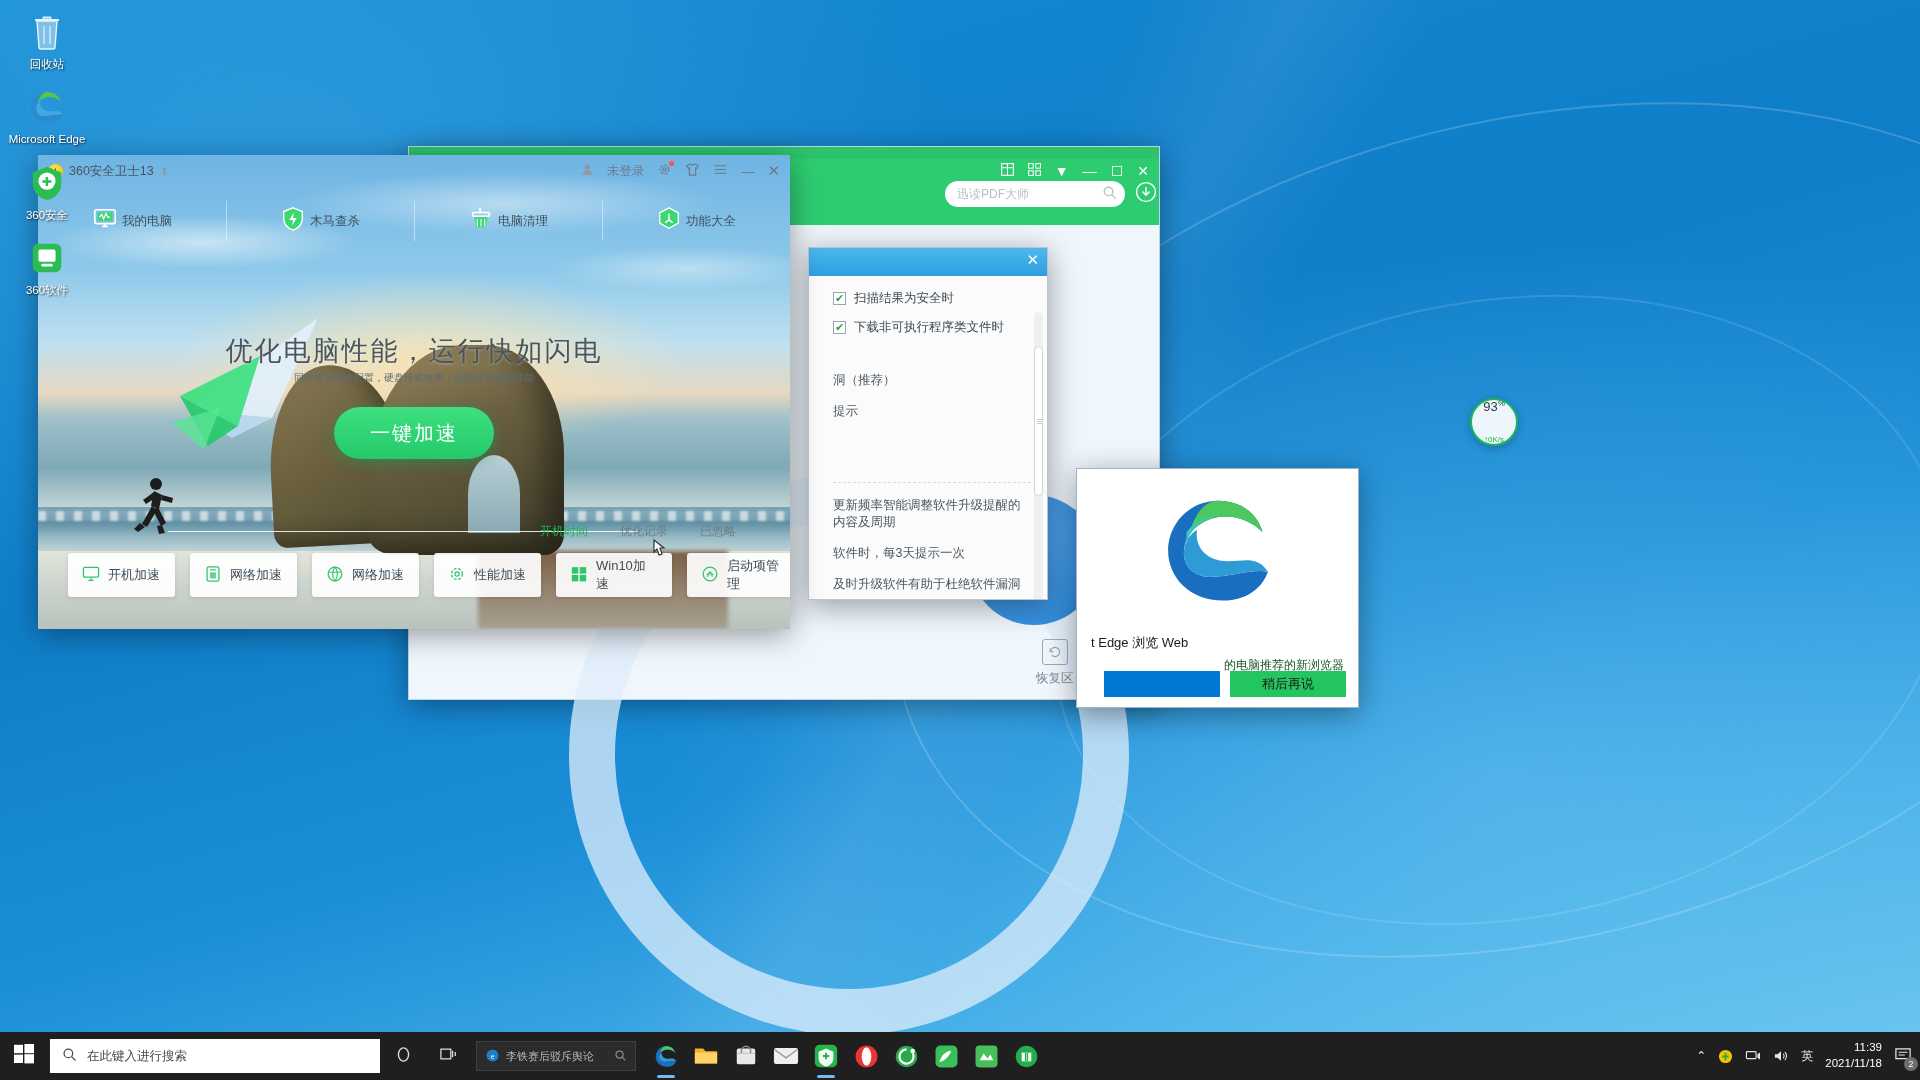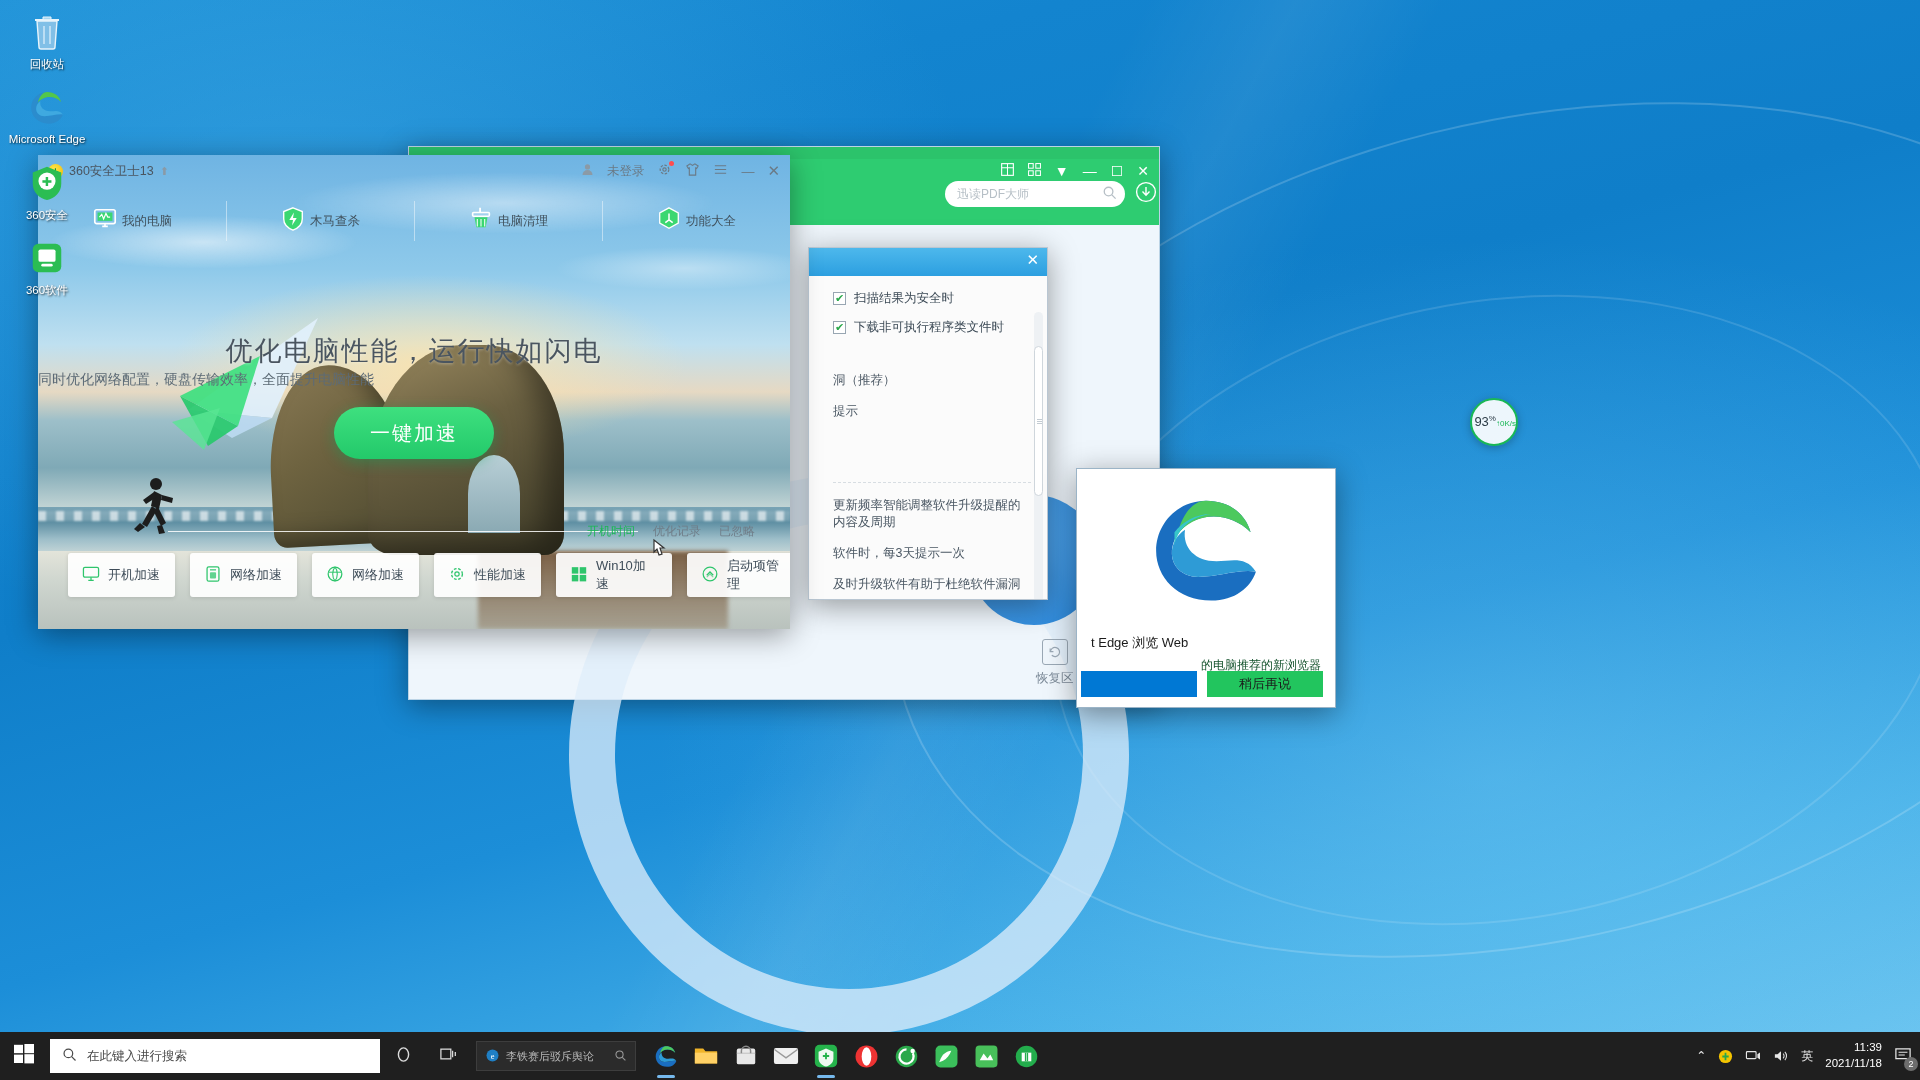--- a/index.html
+++ b/index.html
@@ -165,21 +165,21 @@
     background: #ffffff; border: 1px solid #cfd6dc; border-radius: 5px;
   }
   #setdlg .thumb::after {
     content:""; position:absolute; left:2px; top:72px; width:5px; height:1px;
     box-shadow:0 0 0 0 #c3cbd2, 0 2px 0 0 #c3cbd2, 0 4px 0 0 #c3cbd2;
     background:#c3cbd2;
   }
 
   
   #edgepromo {
-    left: 1076px; top: 468px; width: 260px; height: 240px;
+    left: 1076px; top: 468px; width: 283px; height: 240px;
     background: #fff; border: 1px solid #9bb4c7;
   }
   #edgepromo .logo-area {
     height: 162px; display: flex; align-items: center; justify-content: center;
     background: #fff;
   }
   #edgepromo .txt {
     padding: 2px 14px 0; font-size: 13px; color: #1b1b1b; line-height: 1.6;
   }
   #edgepromo .sub { font-size: 12px; color: #14532d; text-align: right; }
@@ -299,33 +299,33 @@
   #win360 .navitem.last .nlabel { color: #41525e; }
 
   #win360 .headline {
     position: absolute; left: 0; top: 178px; width: 100%;
     text-align: center;
     font-size: 27px; color: #4a5560; letter-spacing: 2px;
     text-shadow: 0 1px 3px rgba(255,255,255,0.35);
   }
   #win360 .subline {
     position: absolute; left: 0; top: 216px; width: 100%;
-    font-size: 14px; color: #5d6b76;
+    text-align: center; font-size: 10px; color: #5d6b76;
   }
   #win360 .cta {
     position: absolute; left: 50%; top: 252px; transform: translateX(-50%);
     width: 160px; height: 52px; border-radius: 26px;
     background: linear-gradient(180deg,#3ee07f,#23c96a);
     color: #fff; font-size: 20px; letter-spacing: 2px;
     display: flex; align-items: center; justify-content: center;
     cursor: pointer; box-shadow: 0 4px 14px rgba(20,160,90,0.45);
   }
   #win360 .linkrow {
-    position: absolute; right: 35px; top: 368px;
-    display: flex; align-items: center; gap: 18px; font-size: 12px;
+    position: absolute; right: 54px; top: 368px;
+    display: flex; align-items: center; gap: 32px; font-size: 12px;
   }
   #win360 .linkrow .lk { color: #6f7d88; cursor: pointer; }
   #win360 .linkrow .lk.active { color: #19b755; }
   #win360 .hline {
     position: absolute; left: 130px; top: 376px; width: 470px; height: 1px;
     background: rgba(255,255,255,0.85);
   }
   #win360 .tiles {
     position: absolute; left: 30px; top: 398px;
     display: flex; gap: 15px;
@@ -344,21 +344,21 @@
     position: absolute; left: 648px; top: 538px; width: 18px; height: 22px; z-index: 50;
     pointer-events: none;
   }
 
   
   #floatball {
     position: absolute; left: 1470px; top: 398px;
     width: 48px; height: 48px; border-radius: 50%;
     background: rgba(255,255,255,0.92);
     border: 2px solid #19b755;
-    display: flex; flex-direction: row; align-items: center; justify-content: flex-end;
+    display: flex; flex-direction: column; align-items: center; justify-content: space-between;
     box-shadow: 0 2px 8px rgba(0,0,0,0.25);
   }
   #floatball .pct { font-size: 13px; color: #2b3b46; line-height: 1; }
   #floatball .pct sup { font-size: 8px; }
   #floatball .spd { font-size: 8px; color: #19b755; margin-top: 2px; }
 
   
   #taskbar {
     position: absolute; left: 0; bottom: 0; width: 1920px; height: 48px;
     background: #1f1f1f; display: flex; align-items: center; z-index: 60;

